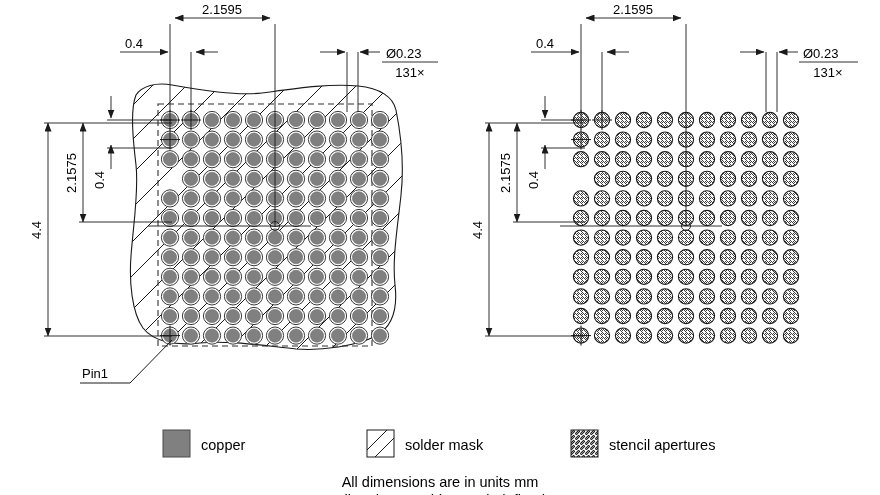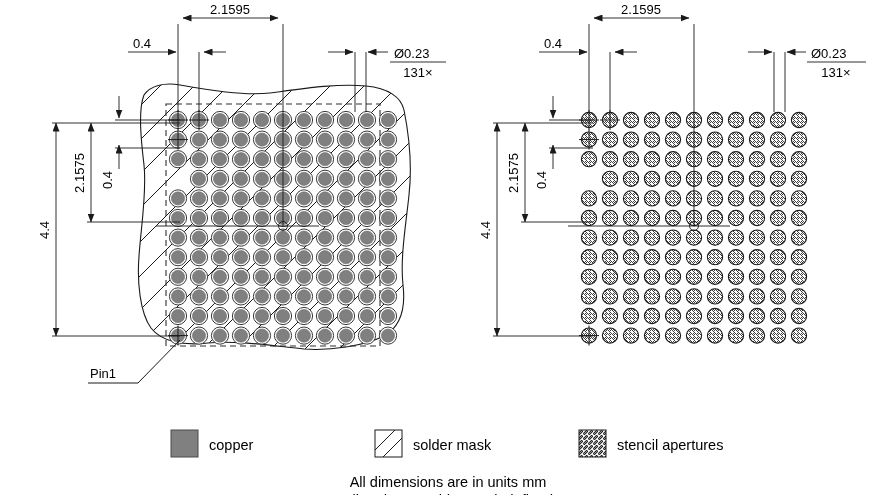--- a/index.html
+++ b/index.html
@@ -2,21 +2,21 @@
 <html><head>
 <meta charset="utf-8">
 <style>
   html,body{margin:0;padding:0;background:#ffffff;}
   body{
     width:880px;height:495px;overflow:hidden;
     font-family:"Liberation Sans", sans-serif;
     color:#000;
     position:relative;
   }
-  #root{position:absolute;inset:0;padding-left:8px;}
+  #root{position:absolute;inset:0;}
   svg{display:block;}
   .dimtext{font-family:"Liberation Sans",sans-serif;font-size:13px;fill:#000;}
   .legendtext{font-family:"Liberation Sans",sans-serif;font-size:14.5px;fill:#000;}
   .notetext{font-family:"Liberation Sans",sans-serif;font-size:14.5px;fill:#000;}
 </style>
 </head>
 <body>
 
 <div id="root">
   <svg id="sheet" width="880" height="495" viewBox="0 0 880 495">

